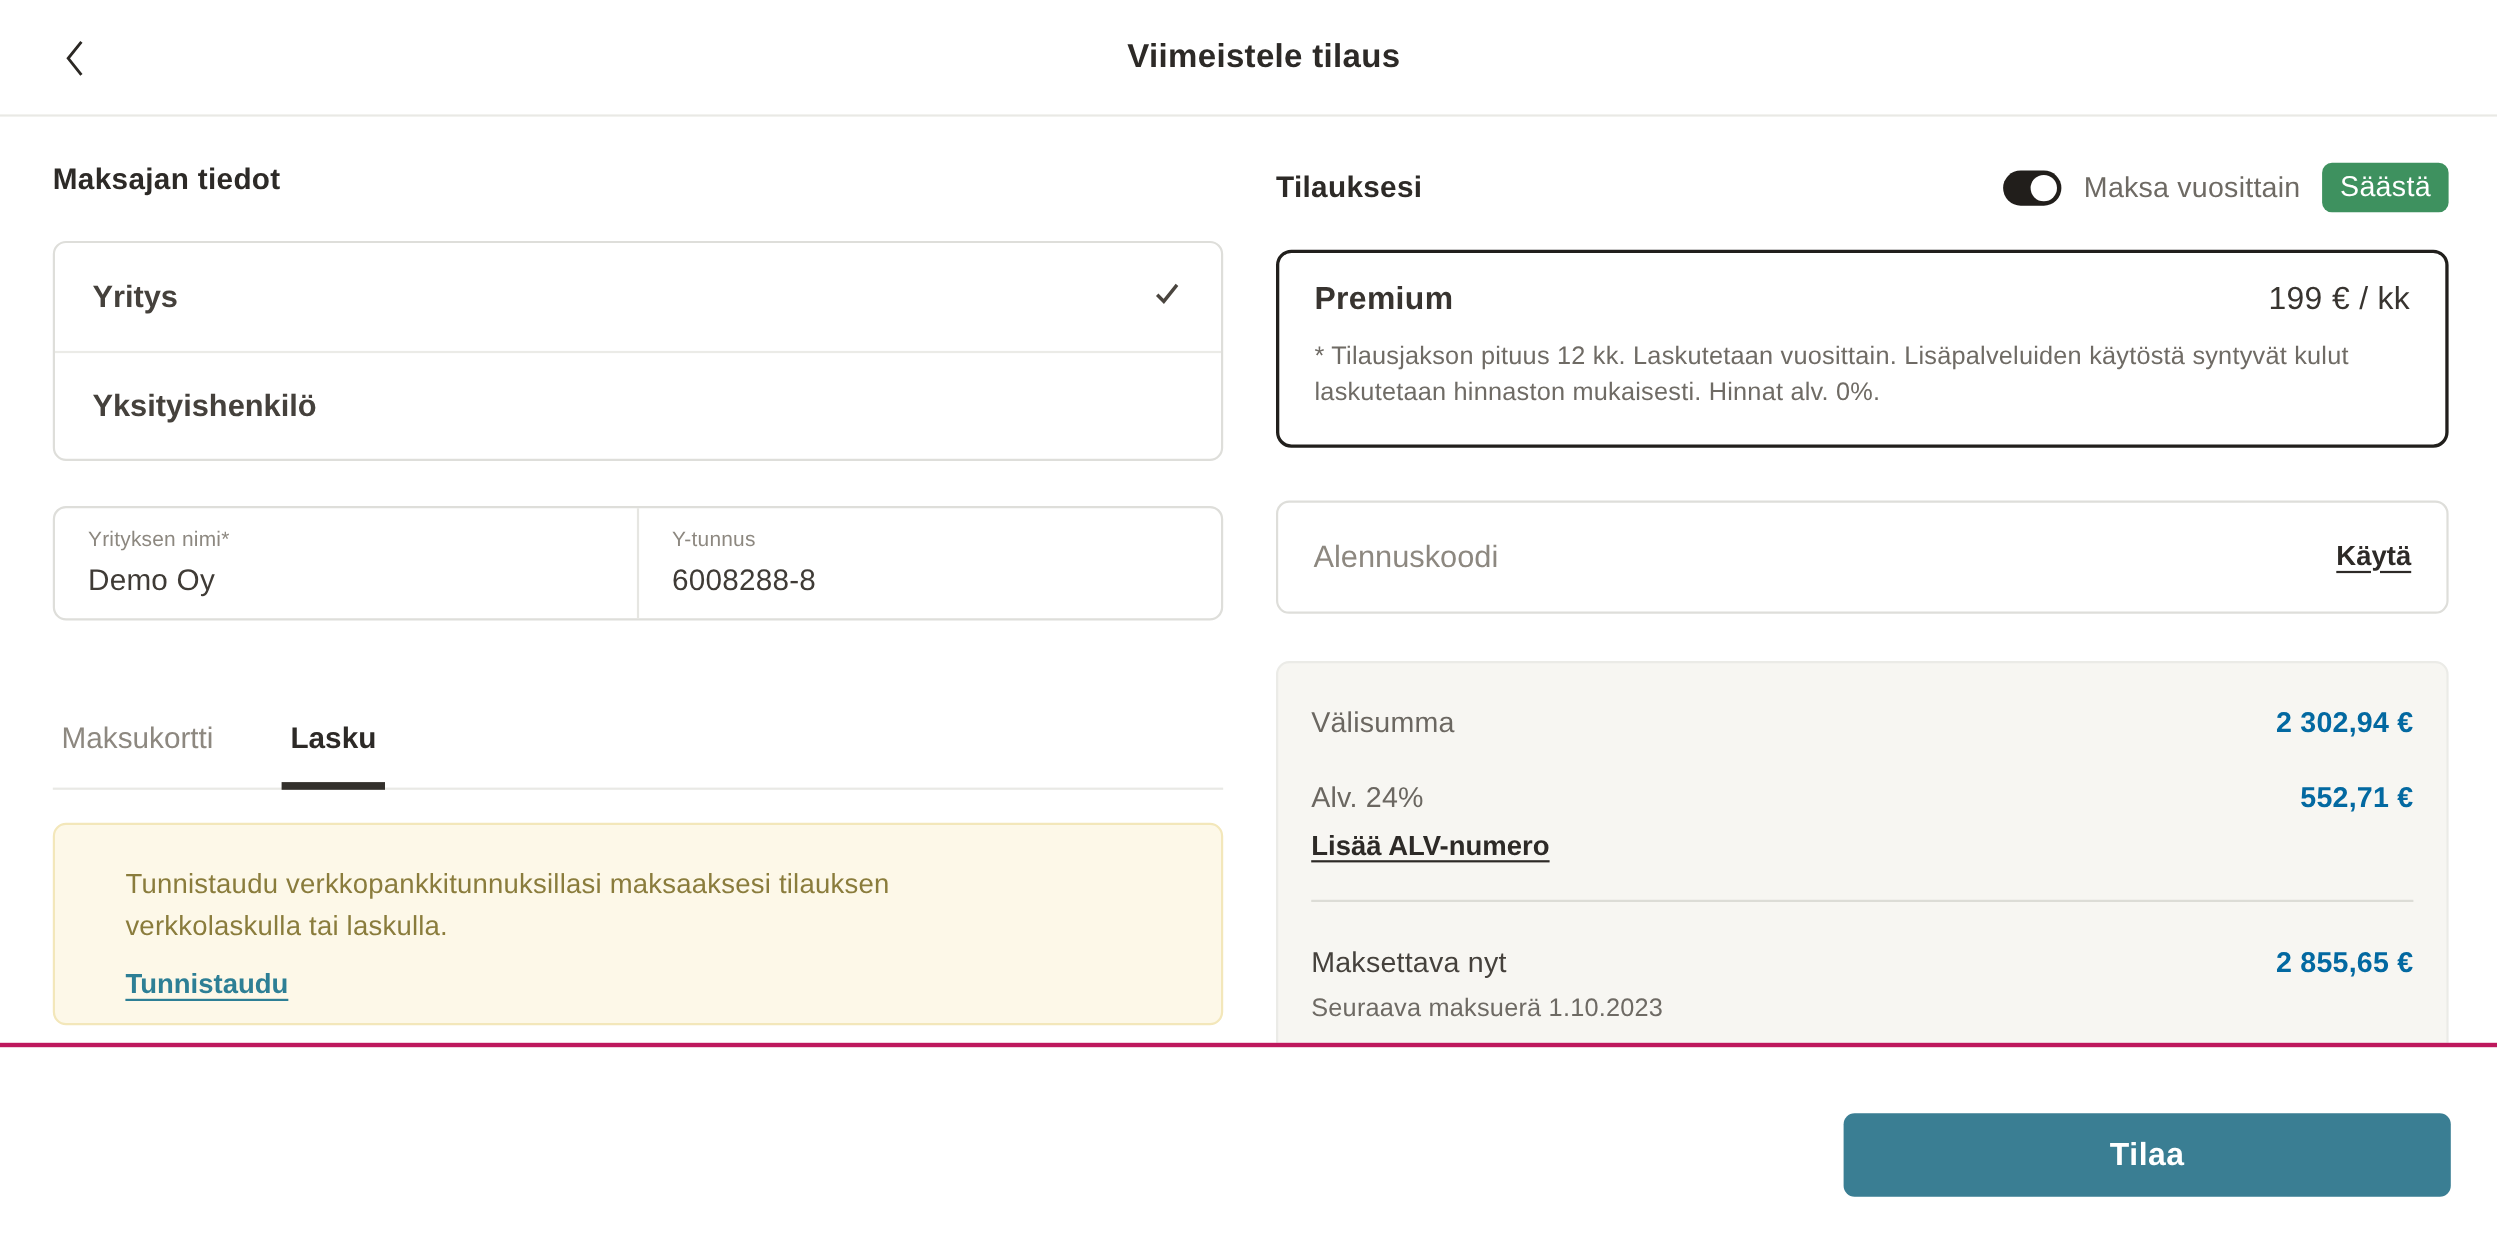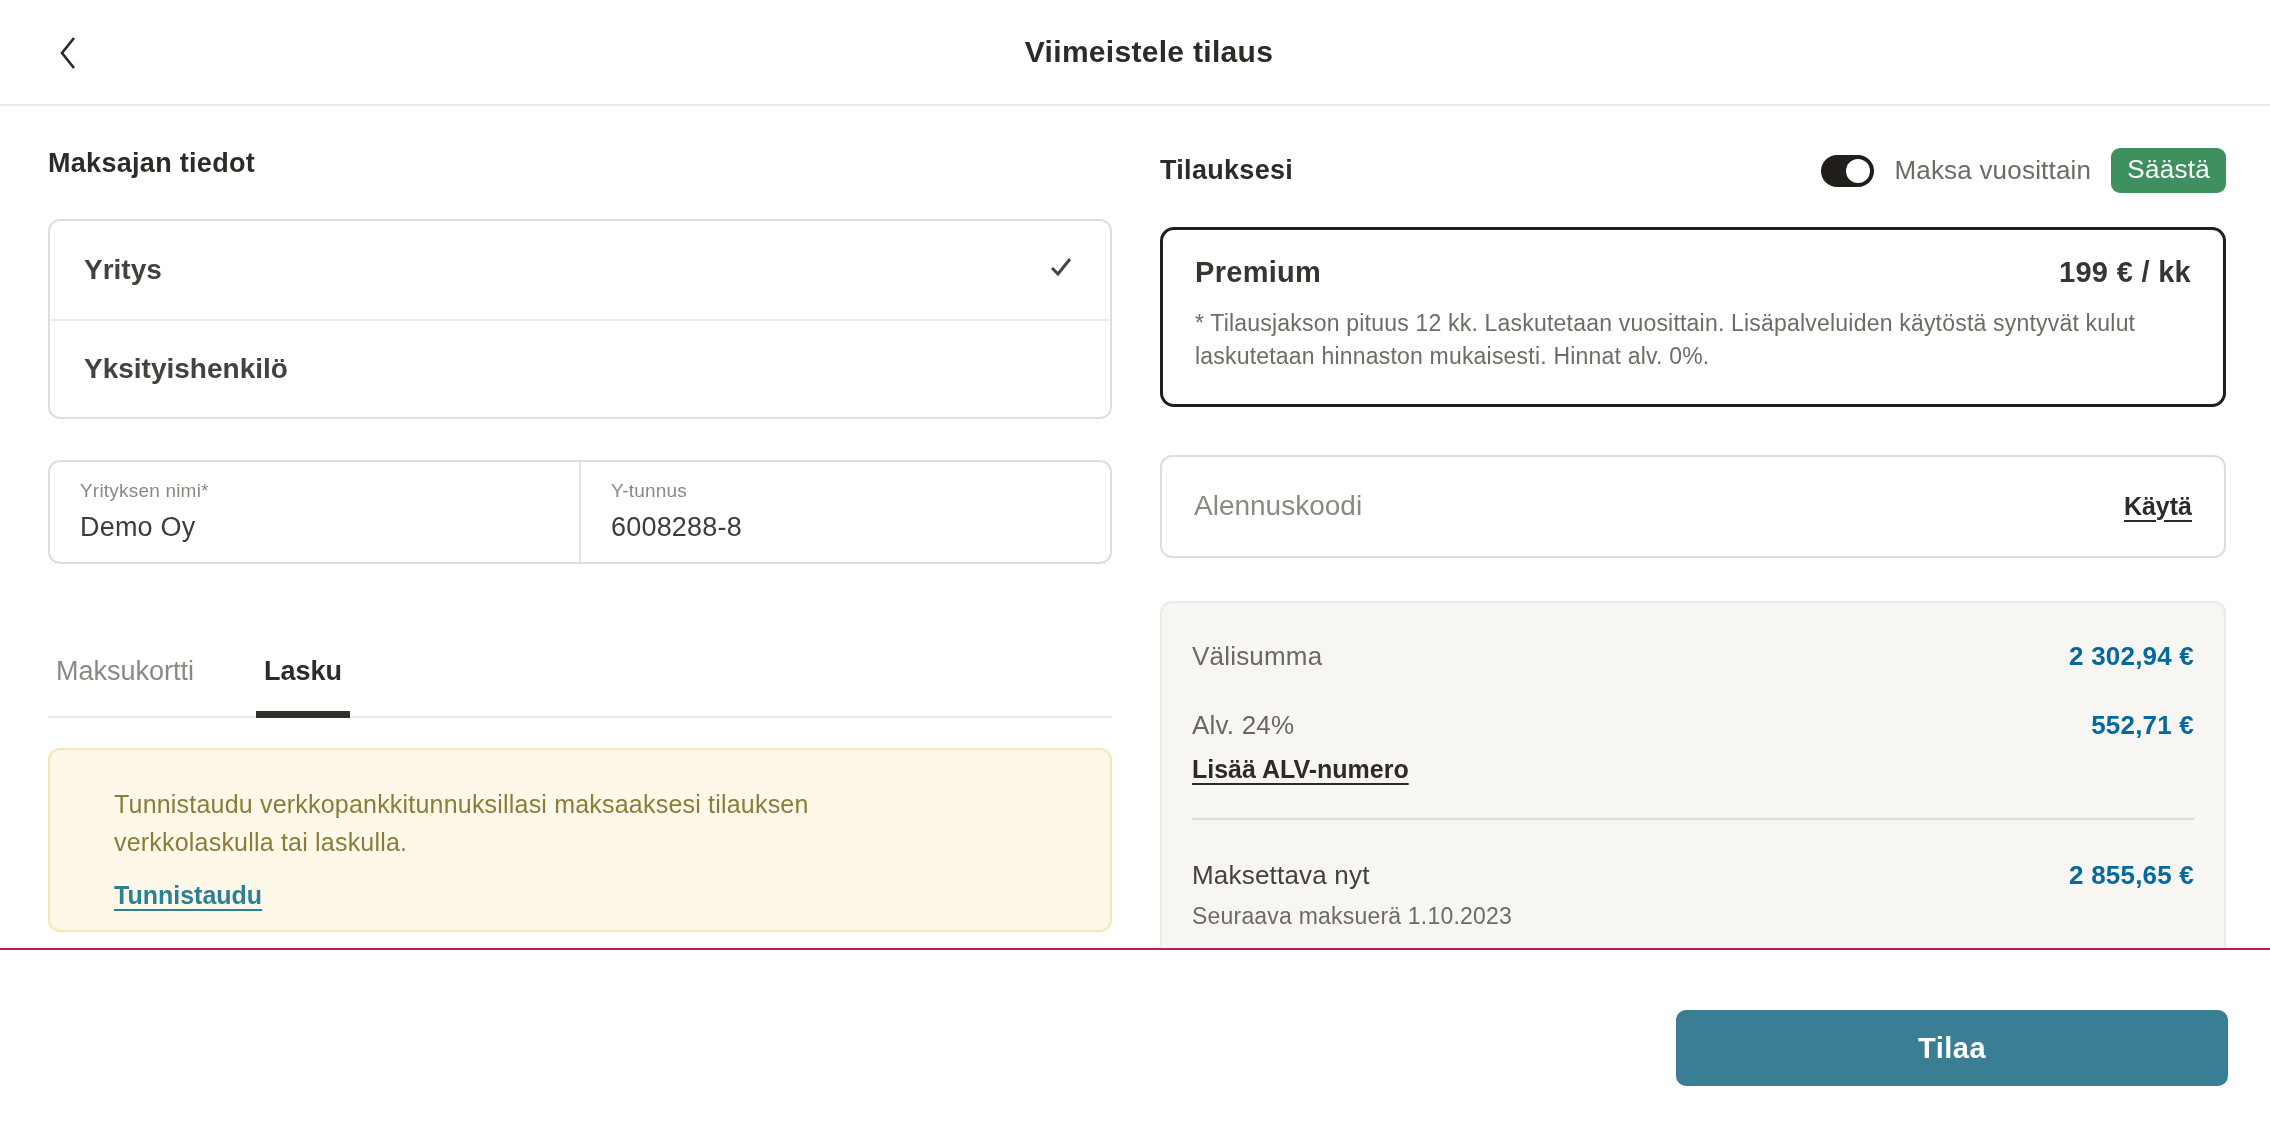--- a/index.html
+++ b/index.html
@@ -55,21 +55,21 @@
 
   .toggle { position:relative; width:53px; height:32px; border-radius:16px; background:#211e1b; border:none; cursor:pointer; }
   .toggle .knob { position:absolute; right:4px; top:4px; width:24px; height:24px; border-radius:50%; background:#fff; }
   .toggle-label { font-size:26px; color:#6e6a64; letter-spacing:.2px; }
   .badge { background:#3e915f; color:#fff; font-size:26px; font-weight:500; letter-spacing:.3px;
            padding:6px 16px 8px; border-radius:9px; }
 
   .plan-card { margin-top:34px; border:3px solid #211f1c; border-radius:14px; padding:26px 32px 30px; background:#fff; }
   .plan-top { display:flex; align-items:baseline; }
   .plan-name  { font-size:29px; font-weight:bold; color:#383430; letter-spacing:.3px; }
-  .plan-price { margin-left:auto; font-size:29px; font-weight:bold; color:#383430; letter-spacing:.3px; }
+  .plan-price { margin-left:auto; font-size:29px; font-weight:normal; color:#383430; letter-spacing:.3px; }
   .plan-terms { margin-top:18px; font-size:23px; line-height:1.45; color:#6f6b65; letter-spacing:.2px; }
 
   .discount { margin-top:48px; height:103px; border:2px solid #dededa; border-radius:12px;
               display:flex; align-items:center; padding:0 32px; background:#fff; }
   .discount input { border:none; outline:none; flex:1; font-family:inherit; font-size:28px; color:#3f3b36; background:transparent; }
   .discount input::placeholder { color:#8d8880; opacity:1; }
   .apply-link { font-size:25px; font-weight:bold; color:#2d2a27; text-decoration:underline;
                 text-underline-offset:5px; cursor:pointer; white-space:nowrap; }
 
   .summary { margin-top:43px; background:#f7f6f2; border:2px solid #ebebe7; border-radius:12px; padding:38px 30px 34px; }
@@ -77,21 +77,21 @@
   .srow .slabel { font-size:26px; color:#6b6761; letter-spacing:.2px; }
   .srow .svalue { margin-left:auto; font-size:26px; font-weight:bold; color:#0369a1; letter-spacing:.2px; }
   .srow + .srow { margin-top:38px; }
   .vat-link { display:inline-block; margin-top:14px; font-size:25px; font-weight:bold; color:#2d2a27;
               text-decoration:underline; text-underline-offset:5px; cursor:pointer; }
   .sdivider { height:0; border-top:2px solid #dcdcd6; margin:34px 0 40px; }
   .due-label { font-size:26px; color:#45413c; letter-spacing:.2px; }
   .next-payment { margin-top:12px; font-size:23px; color:#6e6a64; letter-spacing:.2px; }
 
   
-  .footer { position:absolute; left:0; right:0; bottom:0; height:188px; background:#fff; border-top:2px solid #be185d; }
+  .footer { position:absolute; left:0; right:0; bottom:0; height:188px; background:#fff; border-top:4px solid #be185d; }
   .submit-btn { position:absolute; right:42px; top:60px; width:552px; height:76px;
                 background:#3a7e93; color:#fff; border:none; border-radius:10px;
                 font-family:inherit; font-size:29px; font-weight:bold; letter-spacing:.5px; cursor:pointer; }
 </style>
 </head>
 <body>
 
 <div class="page">
 
   <div class="header">

